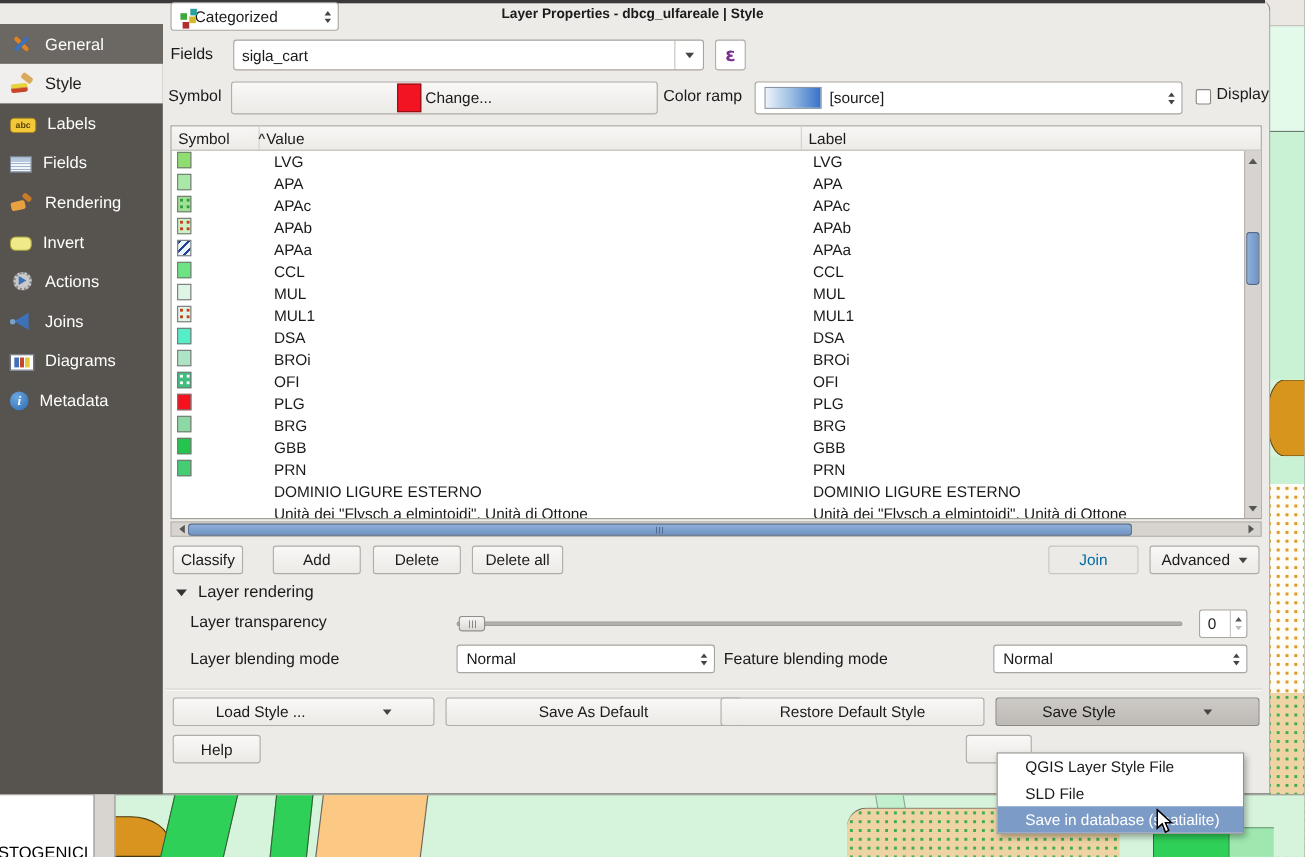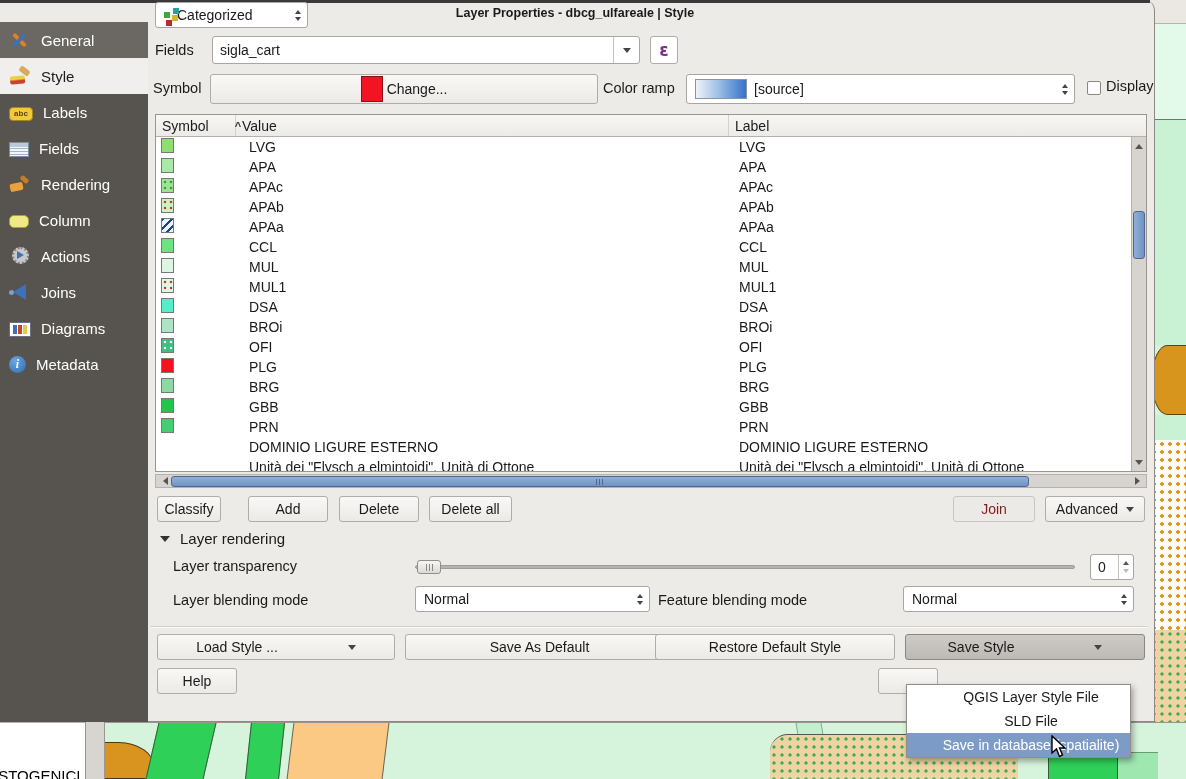--- a/index.html
+++ b/index.html
@@ -70,21 +70,21 @@
     background:linear-gradient(90deg,#3d71b8 0 4px, transparent 4px 5px, #c8452c 5px 9px,
       transparent 9px 10px, #e8c93e 10px 14px); }
   .ic-metadata { width:17px; height:17px; margin-top:1px; border-radius:50%;
     background:radial-gradient(circle at 35% 30%, #6ba6e0, #2b6cb5); }
   .ic-metadata::before { content:"i"; display:block; text-align:center; color:#fff;
     font:italic bold 12px/17px "Liberation Serif",serif; }
   
   .btn { position:absolute; height:26px; background:linear-gradient(#f9f8f7,#eceae6);
     border:1px solid #b0aca7; border-radius:3px; font-size:14px; text-align:center;
     display:flex; align-items:center; justify-content:center; cursor:default; }
-  .btn.disabled { color:#7f1d1d; background:#eceae7; border-color:#c9c6c1; }
+  .btn.disabled { color:#0369a1; background:#eceae7; border-color:#c9c6c1; }
   .btn.pressed { background:linear-gradient(#cecbc7,#bdbab5); border-color:#8a8781; }
   .arrow-d { width:0; height:0; border:4px solid transparent; border-top:5px solid #444;
     margin-left:8px; margin-top:4px; }
   .updown { display:flex; flex-direction:column; gap:3px; align-items:center; margin-left:8px; }
   .updown i { width:0; height:0; border:3.5px solid transparent; display:block; }
   .updown .u { border-bottom:4.5px solid #444; }
   .updown .d { border-top:4.5px solid #444; }
   .combo { position:absolute; background:#fff; border:1px solid #a9a5a0; border-radius:3px;
     display:flex; align-items:center; font-size:14px; }
   .label { position:absolute; font-size:14.5px; }
@@ -178,21 +178,21 @@
   #sep { position:absolute; left:150px; top:626px; width:997px; height:2px;
     border-top:1px solid #d2cfca; border-bottom:1px solid #fbfaf9; }
   #btn-loadstyle { left:157px; top:634px; width:238px; }
   #btn-savedefault { left:405px; top:634px; width:269px; }
   #btn-restore { left:655px; top:634px; width:240px; }
   #btn-savestyle { left:905px; top:634px; width:240px; }
   #btn-help { left:157px; top:668px; width:80px; }
   #btn-hidden { left:878px; top:668px; width:60px; }
   
   #menu { position:absolute; left:906px; top:684px; width:225px; background:#fff;
-    border:1px solid #918d88; box-shadow:2px 3px 6px rgba(0,0,0,.35); z-index:50;text-align:center; }
+    border:1px solid #918d88; box-shadow:2px 3px 6px rgba(0,0,0,.35); z-index:50; }
   .menu-item { height:24px; line-height:24px; padding-left:25px; font-size:14px; white-space:nowrap; }
   .menu-item.hl { background:#7d9bc7; color:#fff; }
   
   #legend-panel { position:absolute; left:0; top:722px; width:85px; height:57px; background:#fff;
     border-top:1px solid #b5b1ac; overflow:hidden; }
   #legend-panel .frag { position:absolute; left:-6px; top:44px; font-size:15px; color:#000; }
   #panel-divider { position:absolute; left:85px; top:722px; width:20px; height:57px;
     background:#d8d5d1; border-left:1px solid #9a968f; border-right:1px solid #9a968f; }
   
   #cursor { position:absolute; left:1051px; top:735px; z-index:99; }
@@ -249,21 +249,21 @@
         <div class="side-item">
     <span class="ic ic-fields"></span>
     <span class="side-label">Fields</span>
   </div>
         <div class="side-item">
     <span class="ic ic-rendering"></span>
     <span class="side-label">Rendering</span>
   </div>
         <div class="side-item">
     <span class="ic ic-display"></span>
-    <span class="side-label">Column</span>
+    <span class="side-label">Invert</span>
   </div>
         <div class="side-item">
     <span class="ic ic-actions"></span>
     <span class="side-label">Actions</span>
   </div>
         <div class="side-item">
     <span class="ic ic-joins"></span>
     <span class="side-label">Joins</span>
   </div>
         <div class="side-item">

